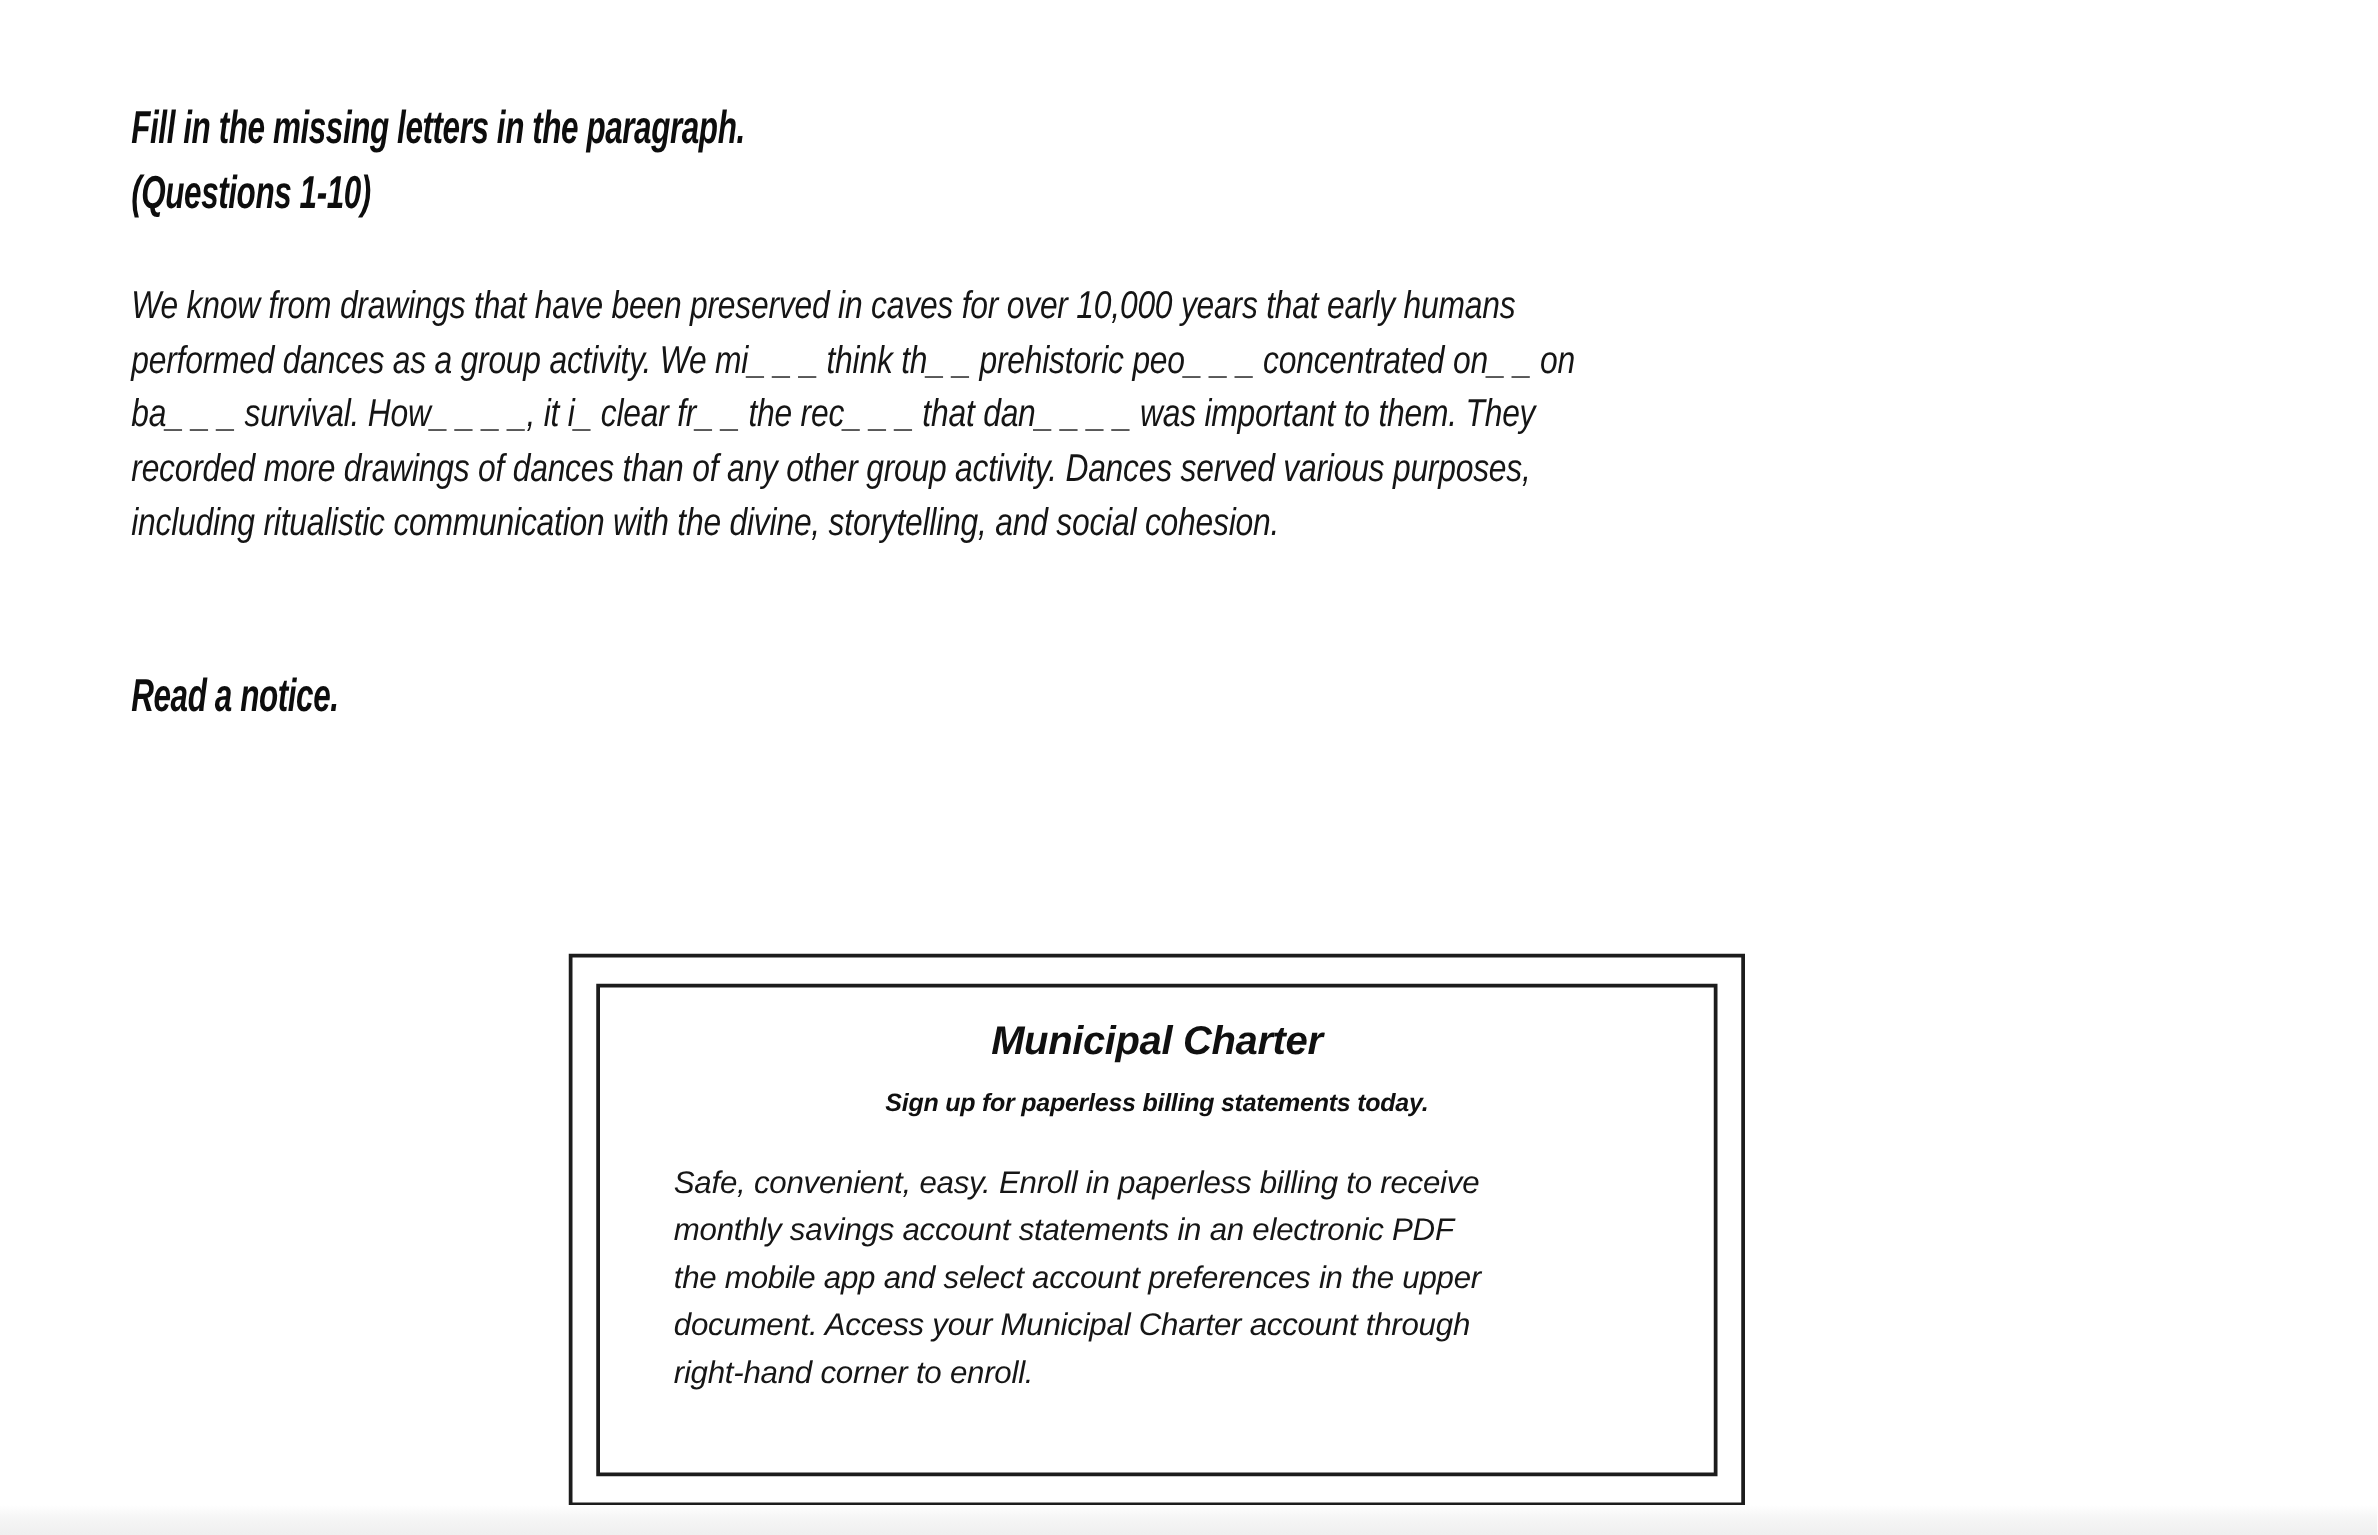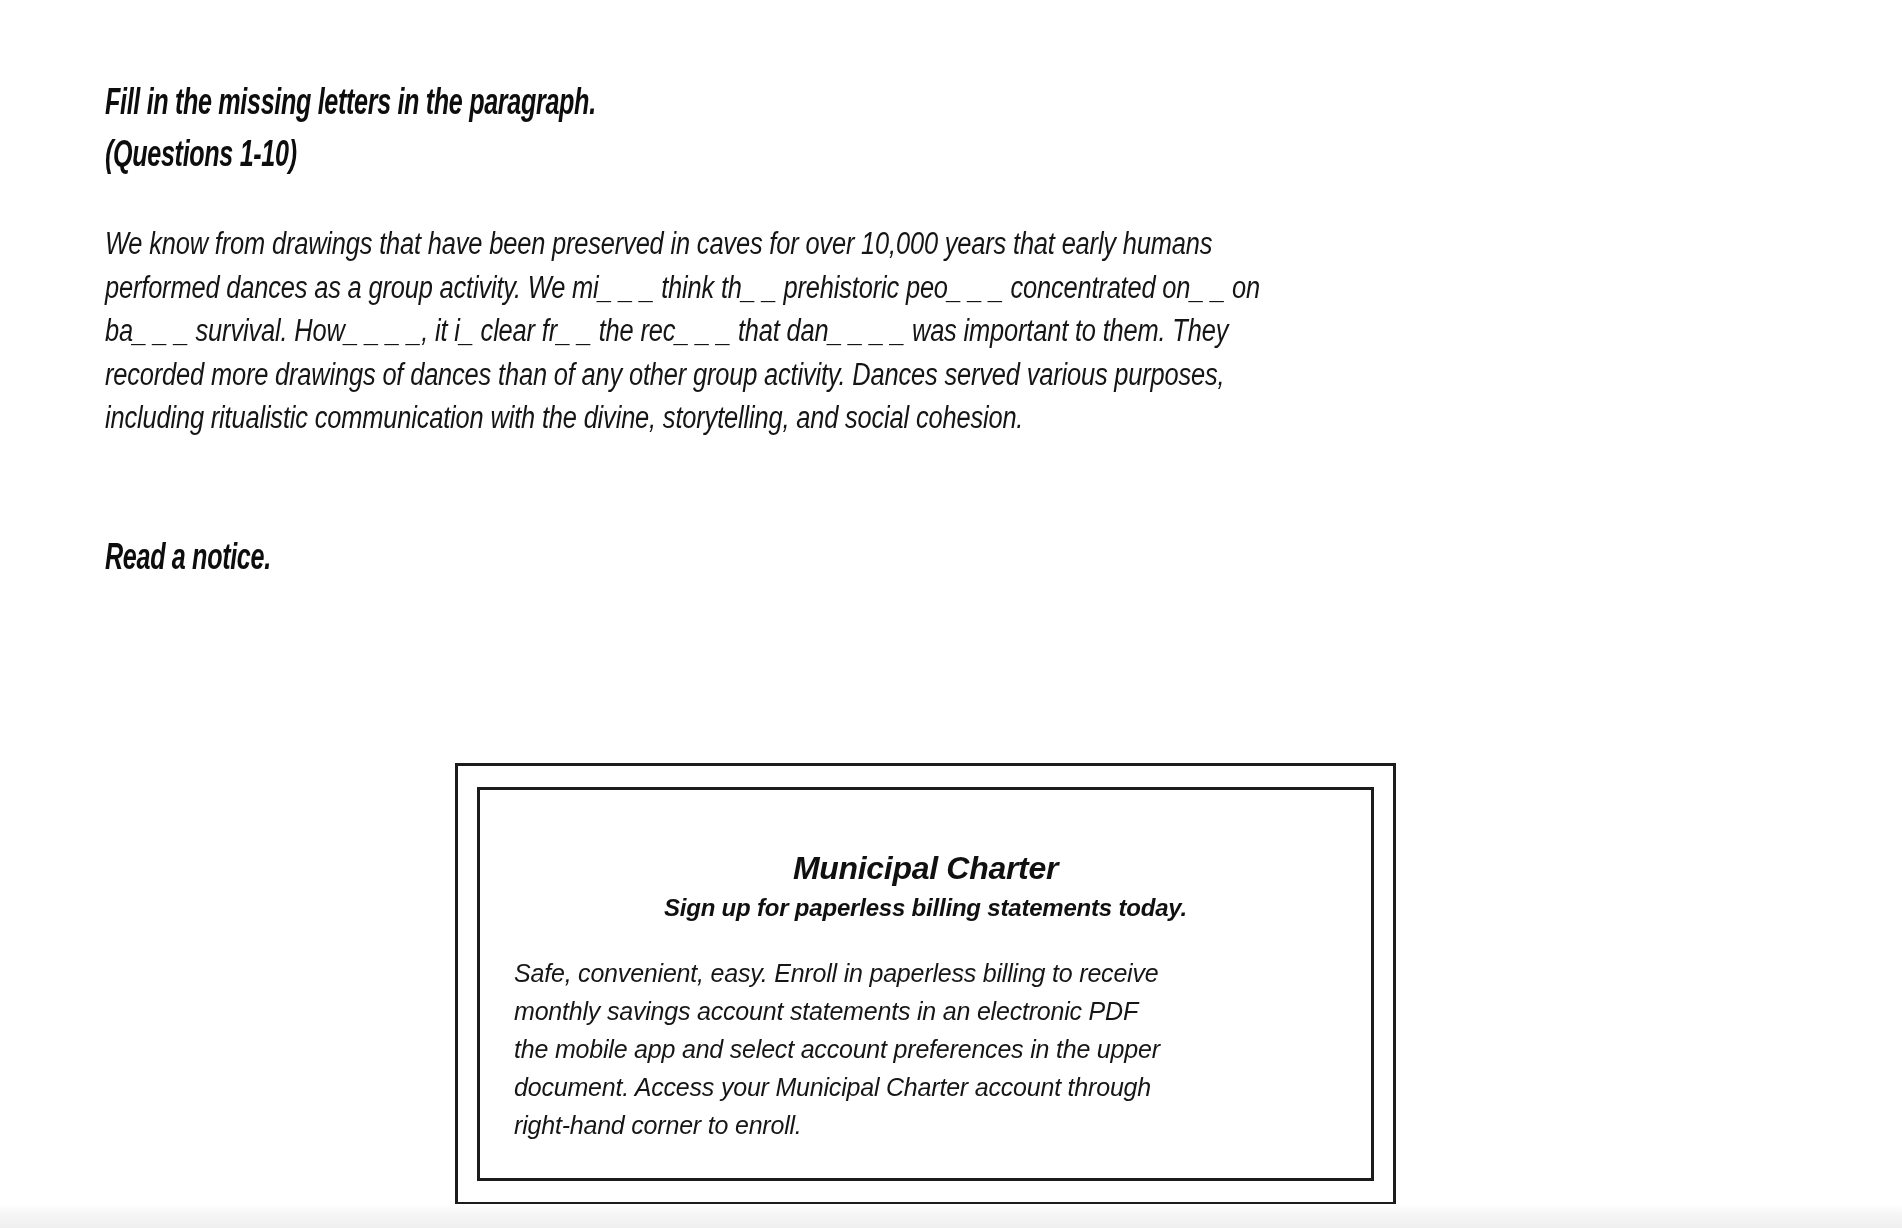--- a/index.html
+++ b/index.html
@@ -71,36 +71,36 @@
     position: absolute;
     left: 19px;
     top: 21px;
     right: 19px;
     bottom: 21px;
     border: 3px solid #1c1c1c;
     text-align: center;
     background: #ffffff;
   }
   .notice-title {
-    margin-top: 60px;
+    margin-top: 24px;
     font-size: 32px;
     font-weight: 700;
     letter-spacing: -0.3px;
     color: #101010;
   }
   .notice-subtitle {
-    margin-top: 7px;
-    font-size: 24px;
+    margin-top: 21px;
+    font-size: 20px;
     font-weight: 700;
     letter-spacing: -0.2px;
     color: #101010;
   }
   .notice-body {
     margin-top: 32px;
-    padding: 0 60px 0 34px;
+    padding: 0 60px 0 59px;
     text-align: left;
     font-size: 25px;
     line-height: 38px;
     letter-spacing: -0.2px;
     color: #161616;
     white-space: nowrap;
   }
 
   
   .bottom-band {

